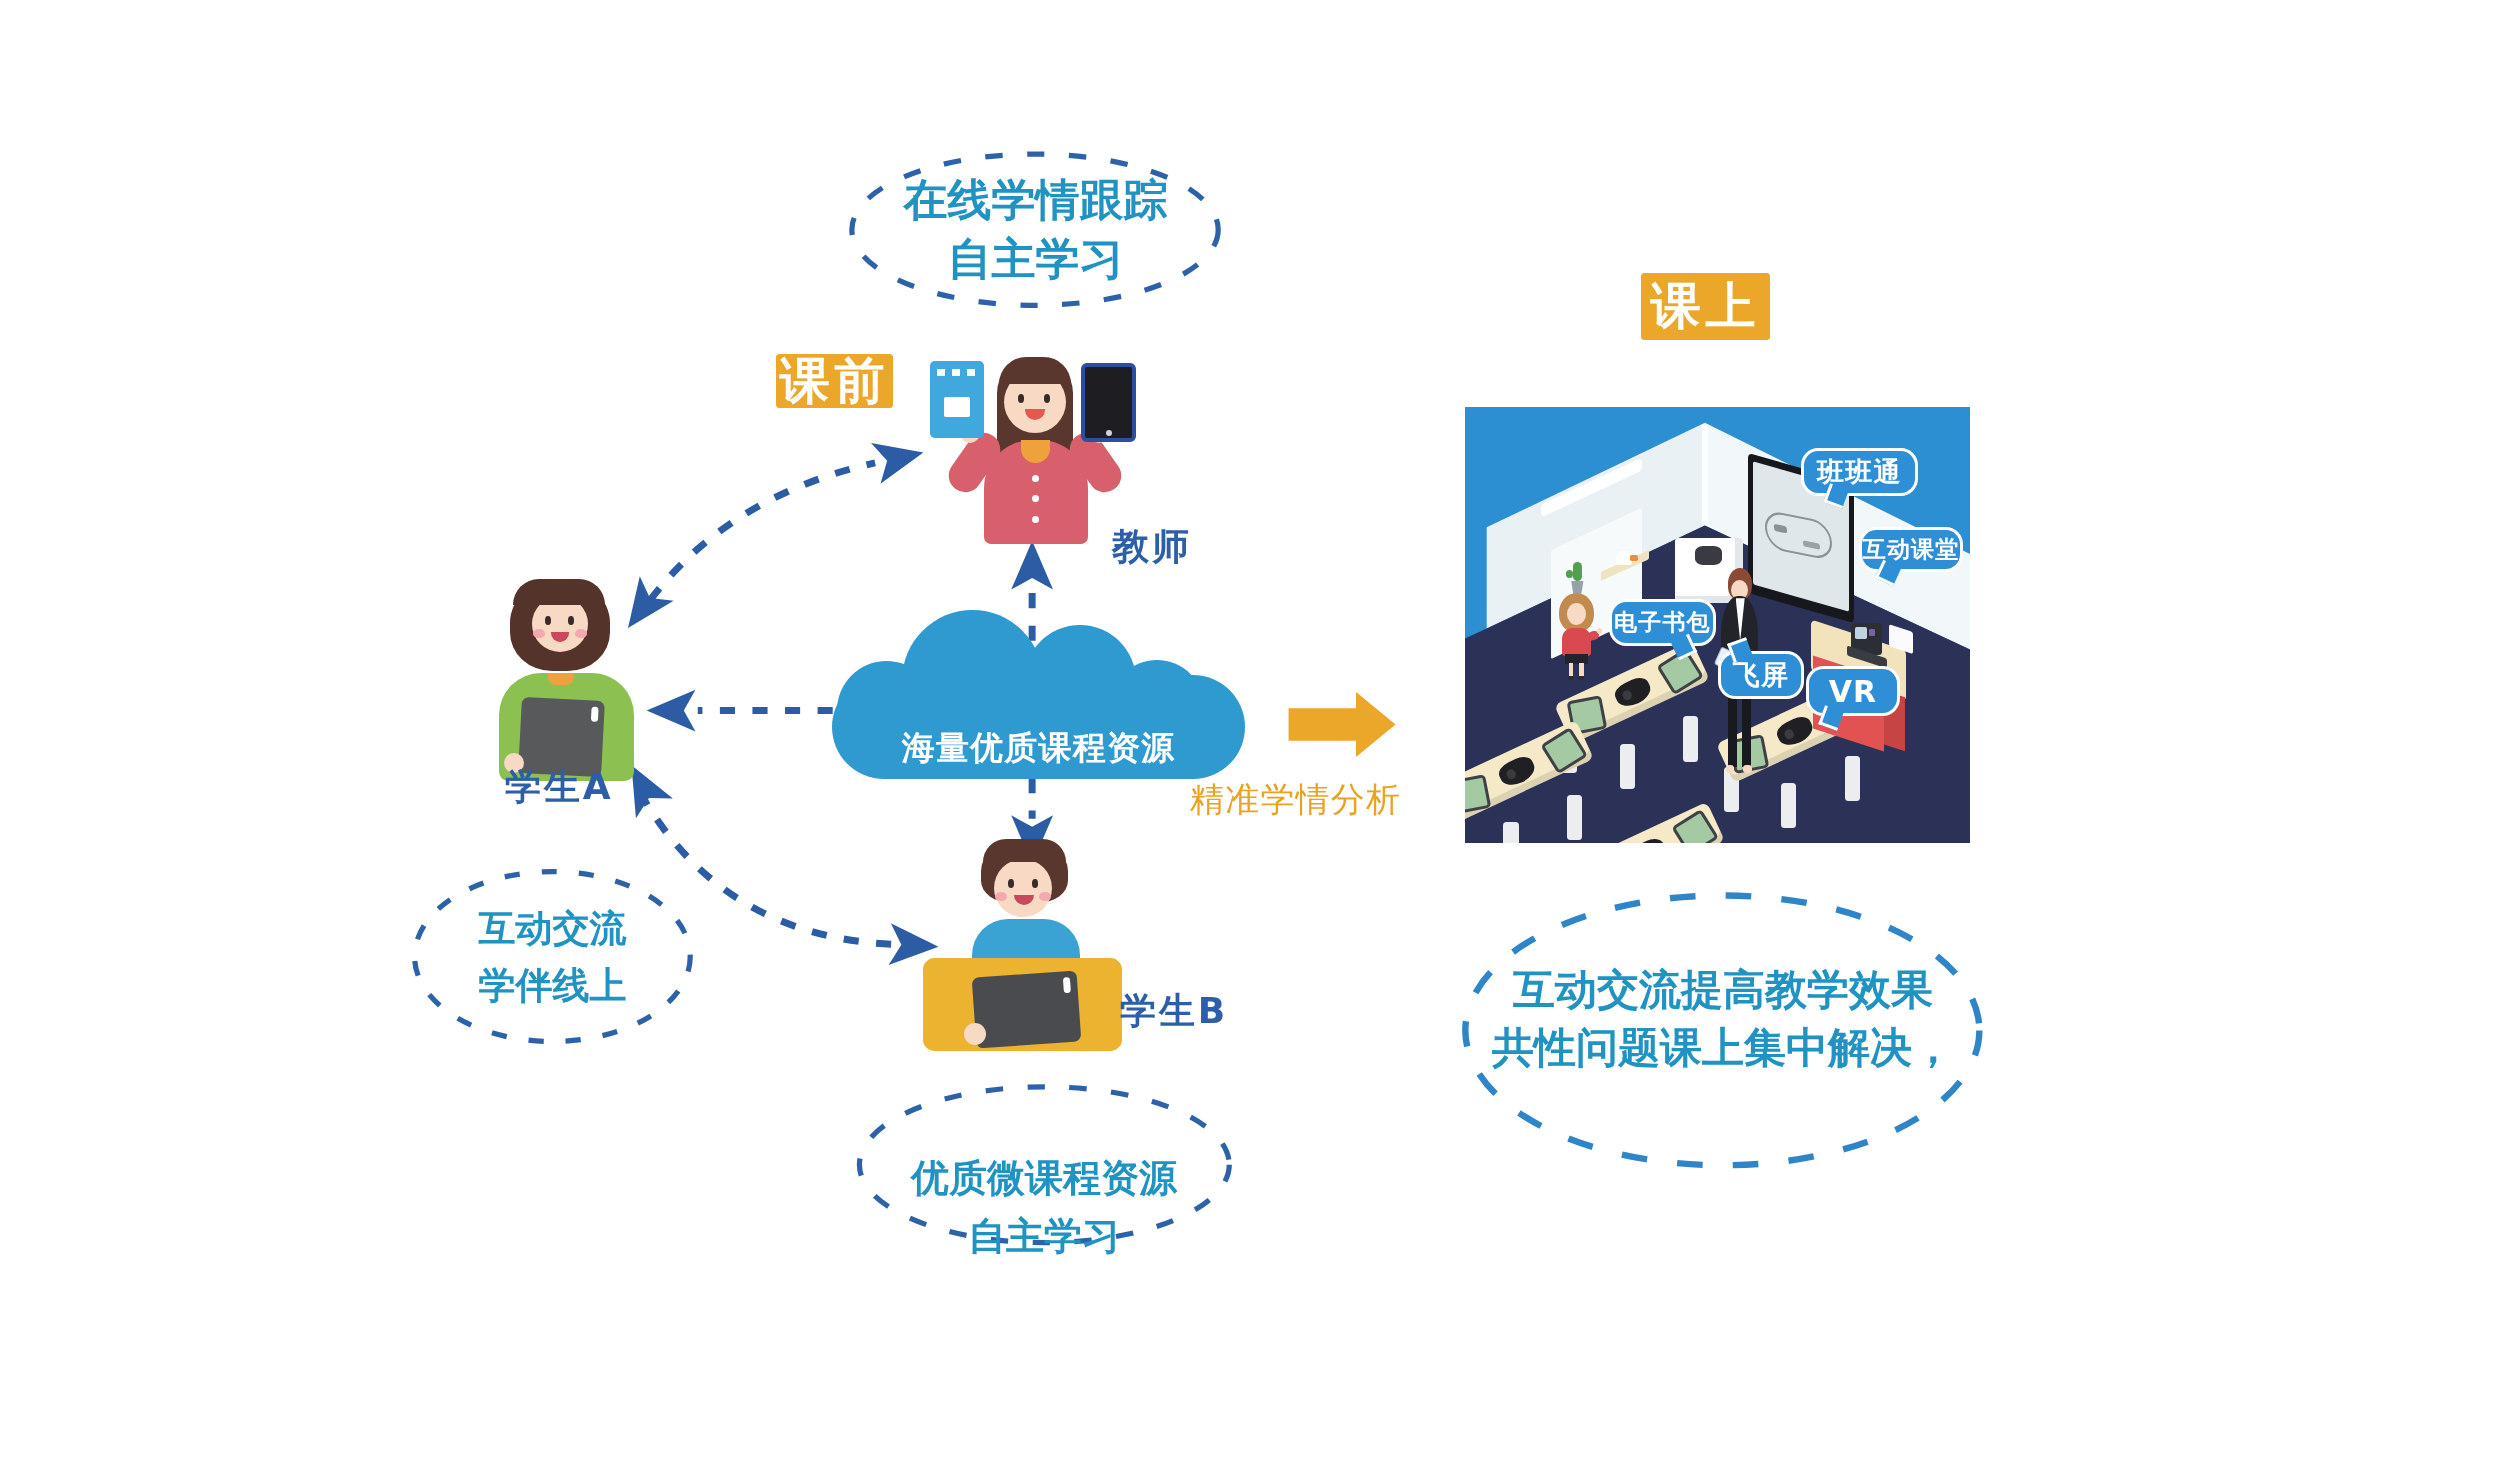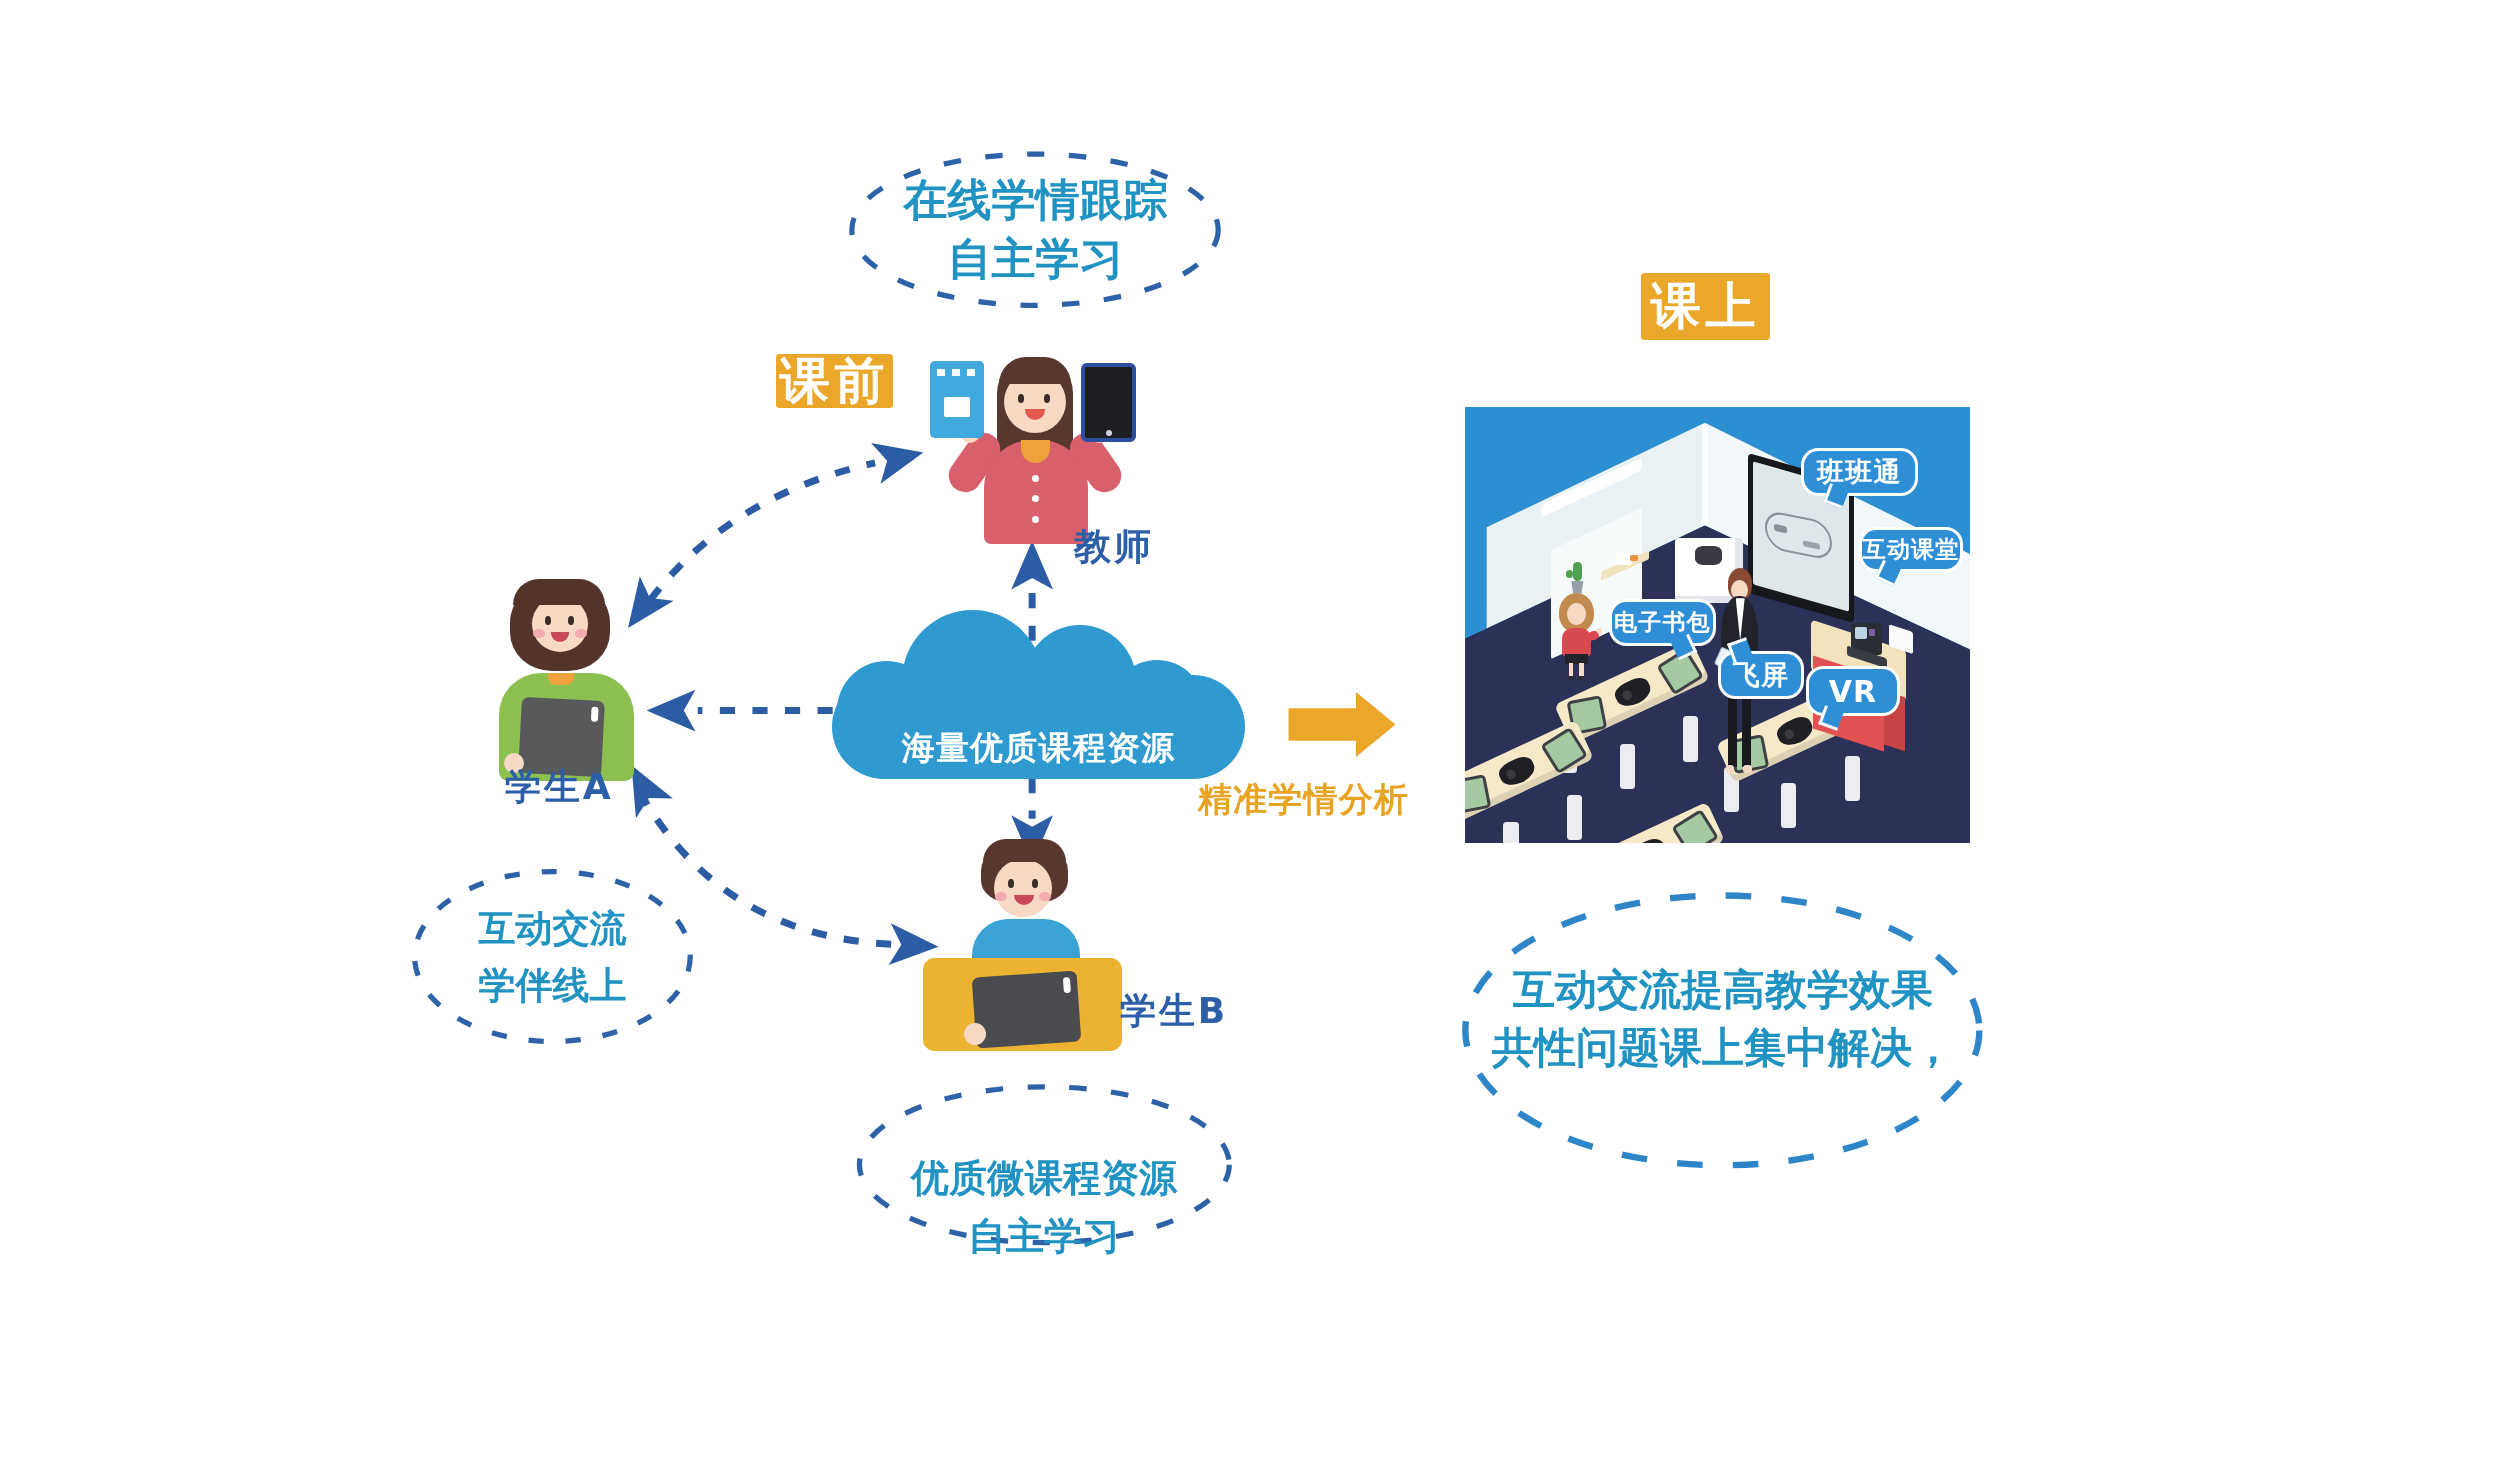--- a/index.html
+++ b/index.html
@@ -116,32 +116,32 @@
     <div class="abs" style="left:0;top:18.6px;width:54px;height:77px;background:#3FA8DC;border-radius:4.7px;">
       <div class="abs" style="left:7px;top:8.1px;width:7.6px;height:7.6px;background:#fff;"></div>
       <div class="abs" style="left:22px;top:8.1px;width:7.6px;height:7.6px;background:#fff;"></div>
       <div class="abs" style="left:37px;top:8.1px;width:7.6px;height:7.6px;background:#fff;"></div>
       <div class="abs" style="left:14px;top:36px;width:25.6px;height:20px;background:#fff;border-radius:1.7px;"></div>
     </div>
     <div class="abs" style="left:151px;top:21px;width:55px;height:79px;background:#1d1d22;border:4.7px solid #2B4EA0;border-radius:5.8px;box-sizing:border-box;">
       <div class="abs" style="left:21px;bottom:2.3px;width:5.8px;height:5.8px;background:#cfd4da;border-radius:50%;"></div>
     </div>
   </div>
-  <div class="actor-label" style="left:1074px;top:522px;font-size:37px;font-family:Liberation Mono, monospace;">教师</div>
+  <div class="actor-label" style="left:1112px;top:522px;font-size:37px;font-family:Liberation Mono, monospace;">教师</div>
 
   <div class="abs" style="left:832px;top:605px;width:413px;height:174px;">
     <div class="cloud-part" style="left:70px;top:4.7px;width:141px;height:141px;"></div>
     <div class="cloud-part" style="left:192px;top:20px;width:112px;height:112px;"></div>
     <div class="cloud-part" style="left:278px;top:55px;width:94px;height:94px;"></div>
     <div class="cloud-part" style="left:4.7px;top:56px;width:99px;height:99px;"></div>
     <div class="cloud-base" style="left:0;top:70px;width:413px;height:104px;"></div>
     <div class="cloud-text" style="top:121px;font-size:33px;font-weight:700;letter-spacing:1.2px;">海量优质课程资源</div>
   </div>
 
-  <div class="abs" style="left:1190px;top:777px;width:227px;text-align:center;font-size:34px;font-weight:700;color:var(--analysisText);letter-spacing:1.2px;white-space:nowrap;">精准学情分析</div>
+  <div class="abs" style="left:1190px;top:777px;width:227px;font-size:34px;font-weight:400;color:var(--analysisText);letter-spacing:1.2px;white-space:nowrap;">精准学情分析</div>
 
   <div class="abs" style="left:499px;top:579px;width:140px;height:224px;">
     <div class="abs" style="left:10.5px;top:0;width:100px;height:92px;background:#54332B;border-radius:48% 48% 42% 42%;"></div>
     <div class="abs skin" style="left:33px;top:17.4px;width:56px;height:56px;border-radius:50%;">
       <div class="abs" style="left:12.8px;top:20px;width:5.8px;height:8.7px;background:#392b28;border-radius:50%;"></div>
       <div class="abs" style="left:36px;top:20px;width:5.8px;height:8.7px;background:#392b28;border-radius:50%;"></div>
       <div class="abs" style="left:1.2px;top:33px;width:11.6px;height:8.7px;background:#F2A9B0;border-radius:50%;"></div>
       <div class="abs" style="left:43px;top:33px;width:11.6px;height:8.7px;background:#F2A9B0;border-radius:50%;"></div>
       <div class="abs" style="left:18.6px;top:36px;width:18.6px;height:10px;background:#C9485B;border-radius:0 0 10.5px 10.5px;"></div>
     </div>

